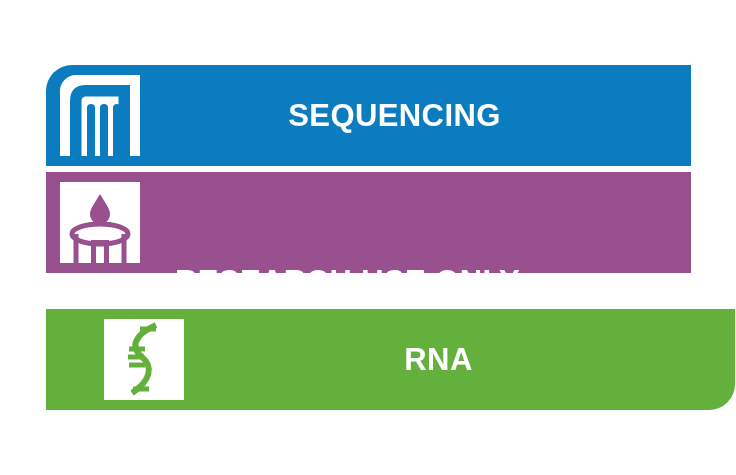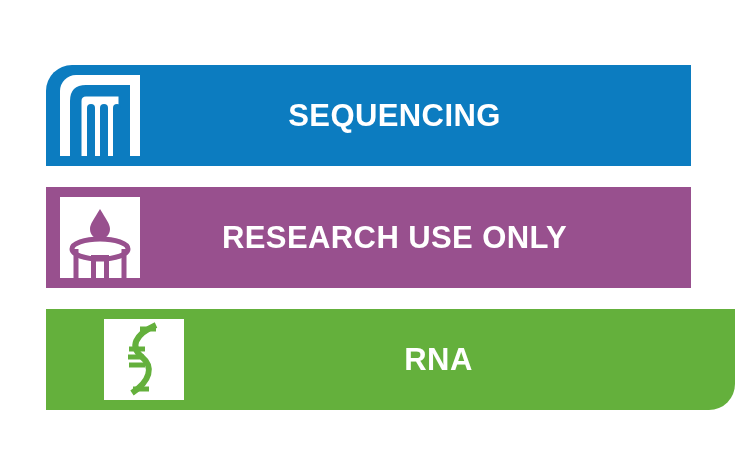--- a/index.html
+++ b/index.html
@@ -26,21 +26,21 @@
   .badge-row {
     position: absolute;
     left: 0;
     width: 645px;
     height: 101px;
     display: flex;
     align-items: stretch;
   }
 
   #row-sequencing { top: 0px; }
-  #row-research   { top: 122px; }
+  #row-research   { top: 107px; flex-direction: column; }
   #row-rna        { top: 244px; }
 
   
   #row-sequencing { border-top-left-radius: 26px; }
   #row-rna        { border-bottom-right-radius: 26px; padding-left: 44px; }
 
   .badge-icon-panel {
     position: relative;
     flex: 0 0 94px;
     display: flex;

